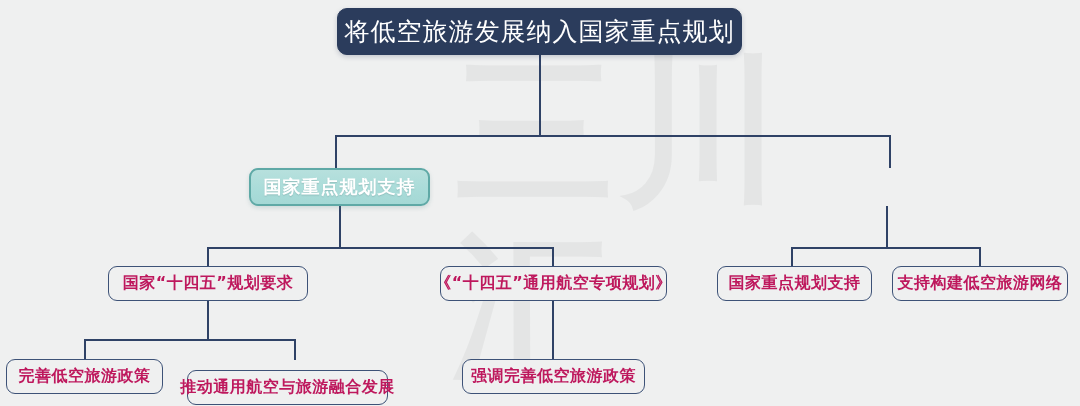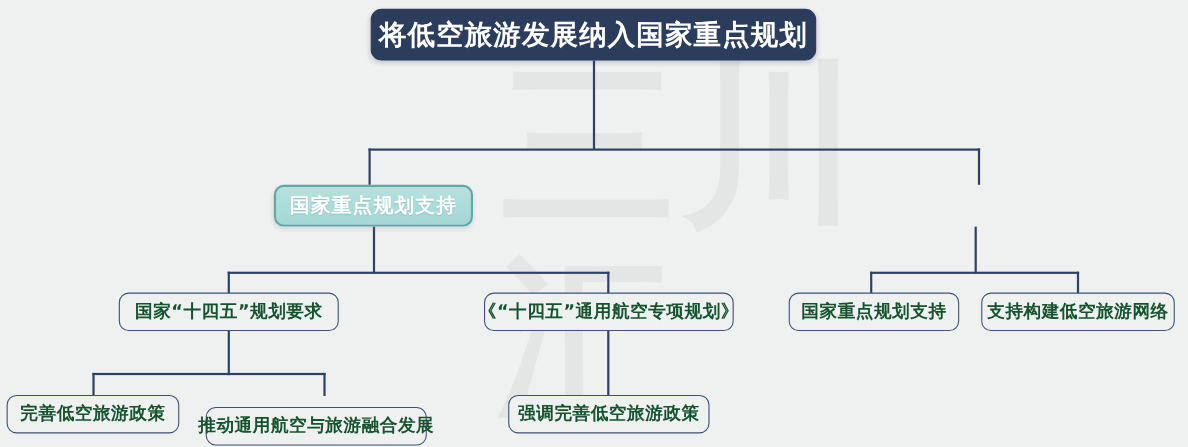--- a/index.html
+++ b/index.html
@@ -66,42 +66,42 @@
     font-family: "DejaVu Sans", "Liberation Sans", sans-serif;
   }
 
   
   .n-title {
     background: #2b3c5c;
     color: #ffffff;
     border: 1px solid #2b3c5c;
     border-radius: 10px;
     font-size: 25px;
-    font-weight: 700;
+    font-weight: 400;
     letter-spacing: 1px;
     box-shadow: 0 2px 5px rgba(40,55,85,0.22);
   }
 
   
   .n-l2 {
     background: linear-gradient(180deg, #b7e0dd 0%, #aadcd9 55%, #a4d8d5 100%);
     border: 2px solid #5fa9a6;
     color: #ffffff;
     font-size: 18px;
     font-weight: 700;
     letter-spacing: 1px;
     text-shadow: 0 1px 1px rgba(120,160,160,0.45);
     box-shadow: 0 2px 4px rgba(90,140,140,0.22);
   }
 
   
   .n-out {
     background: #eff0f0;
     border: 1.6px solid #3d5277;
-    color: #14532d;
+    color: #be185d;
     font-size: 16px;
     font-weight: 700;
     letter-spacing: 0.5px;
   }
 </style>
 </head>
 <body>
 
 <div id="chart">
 

